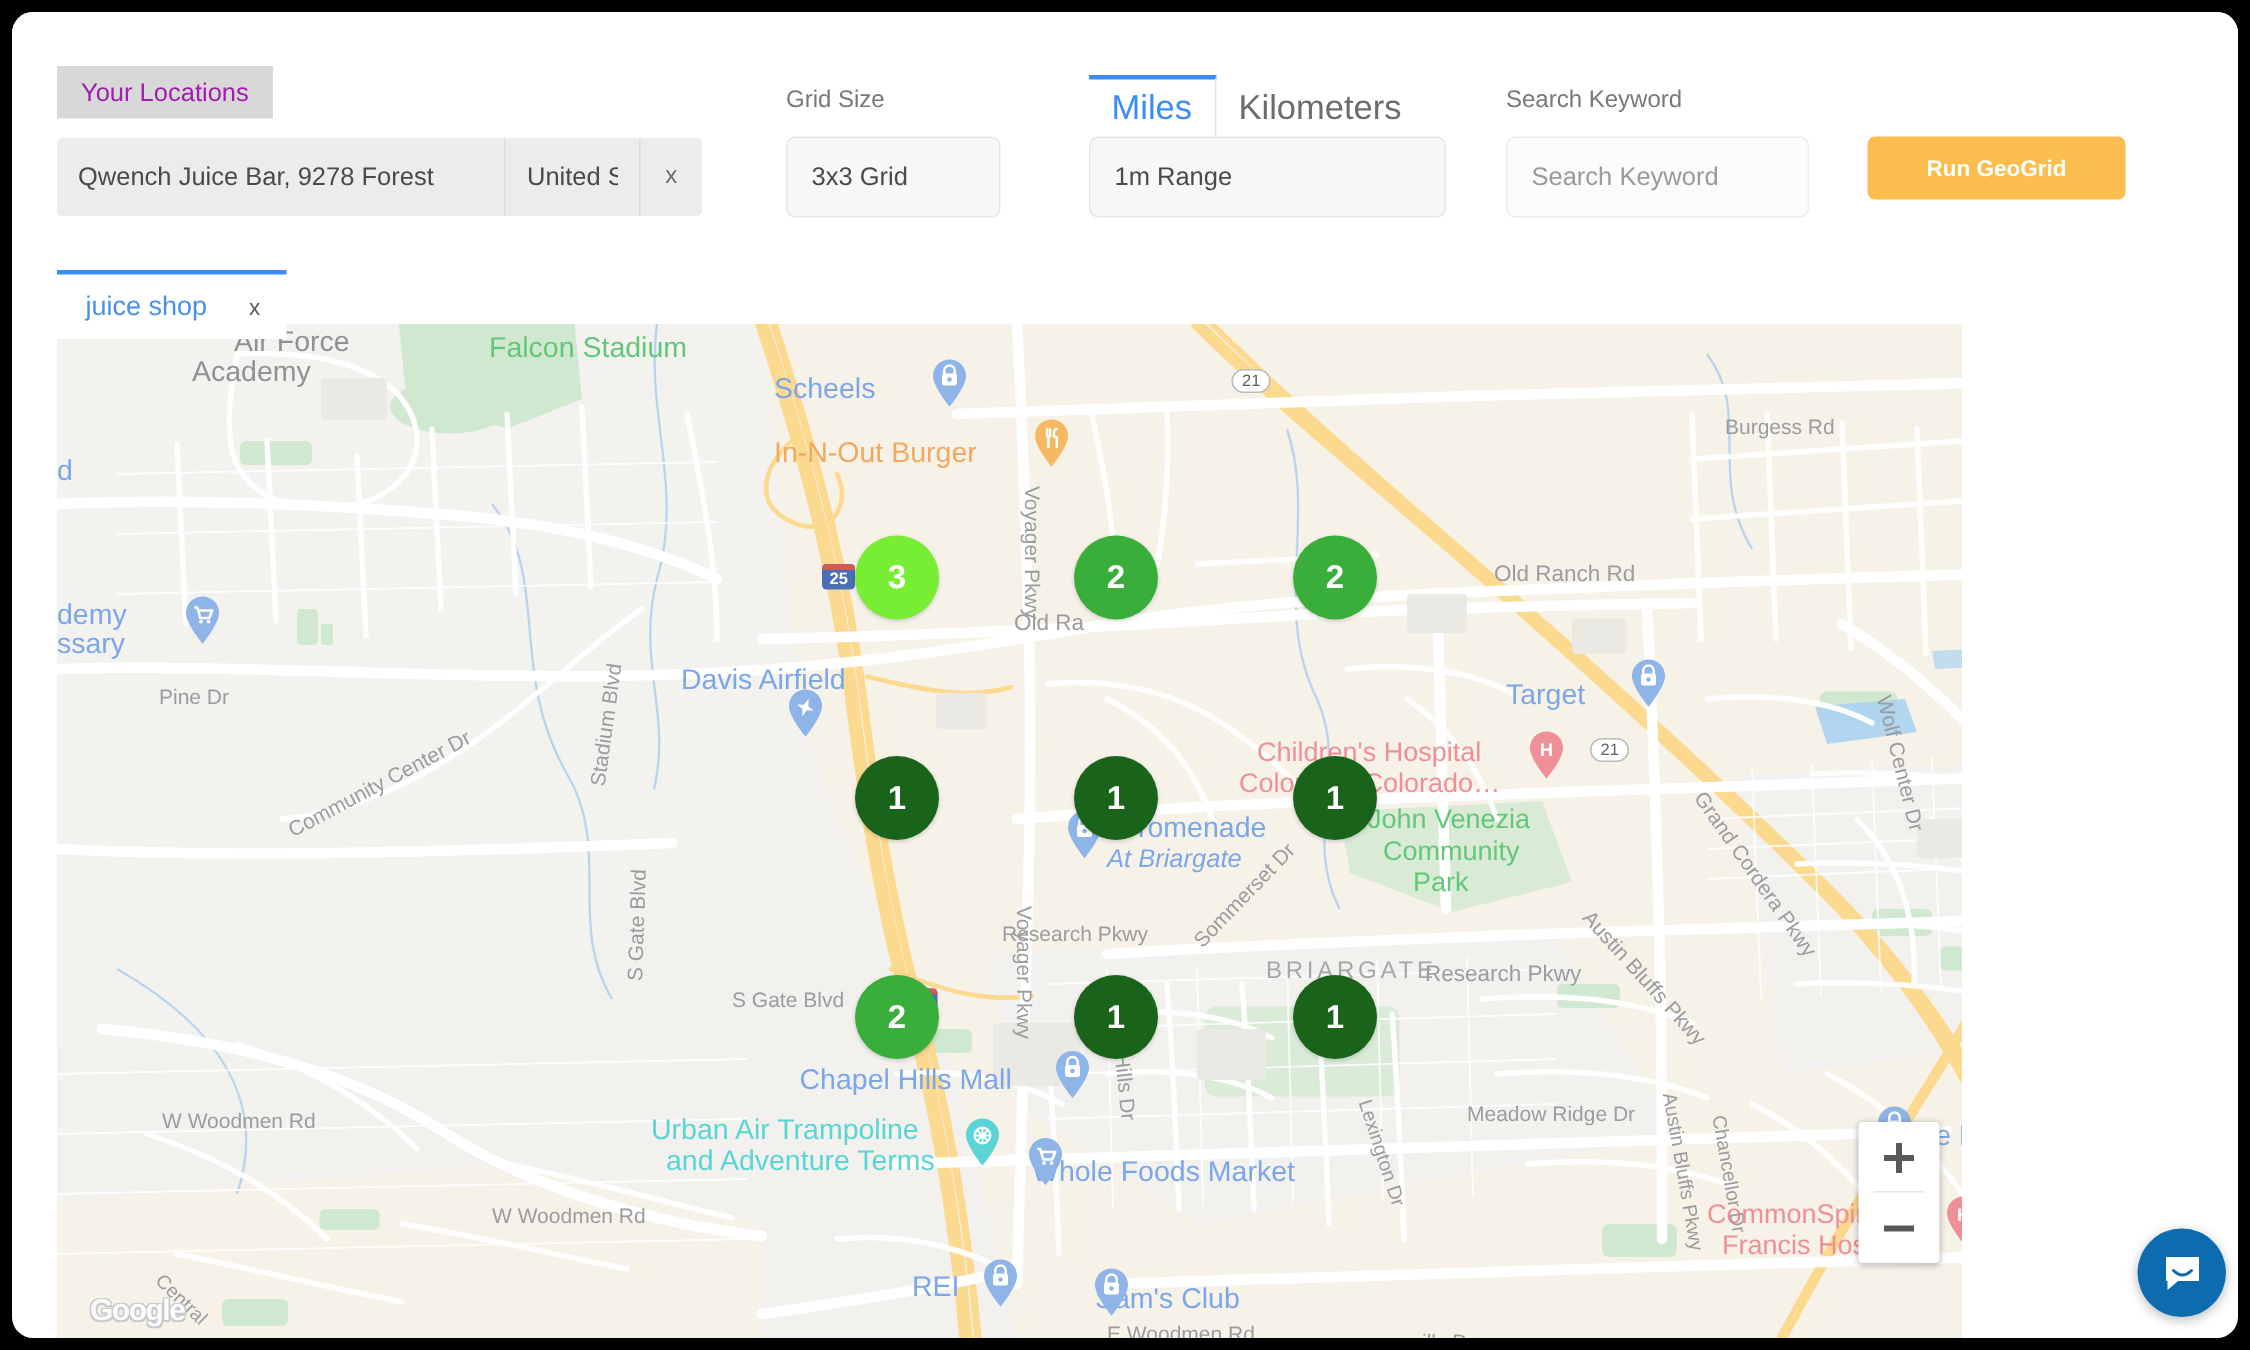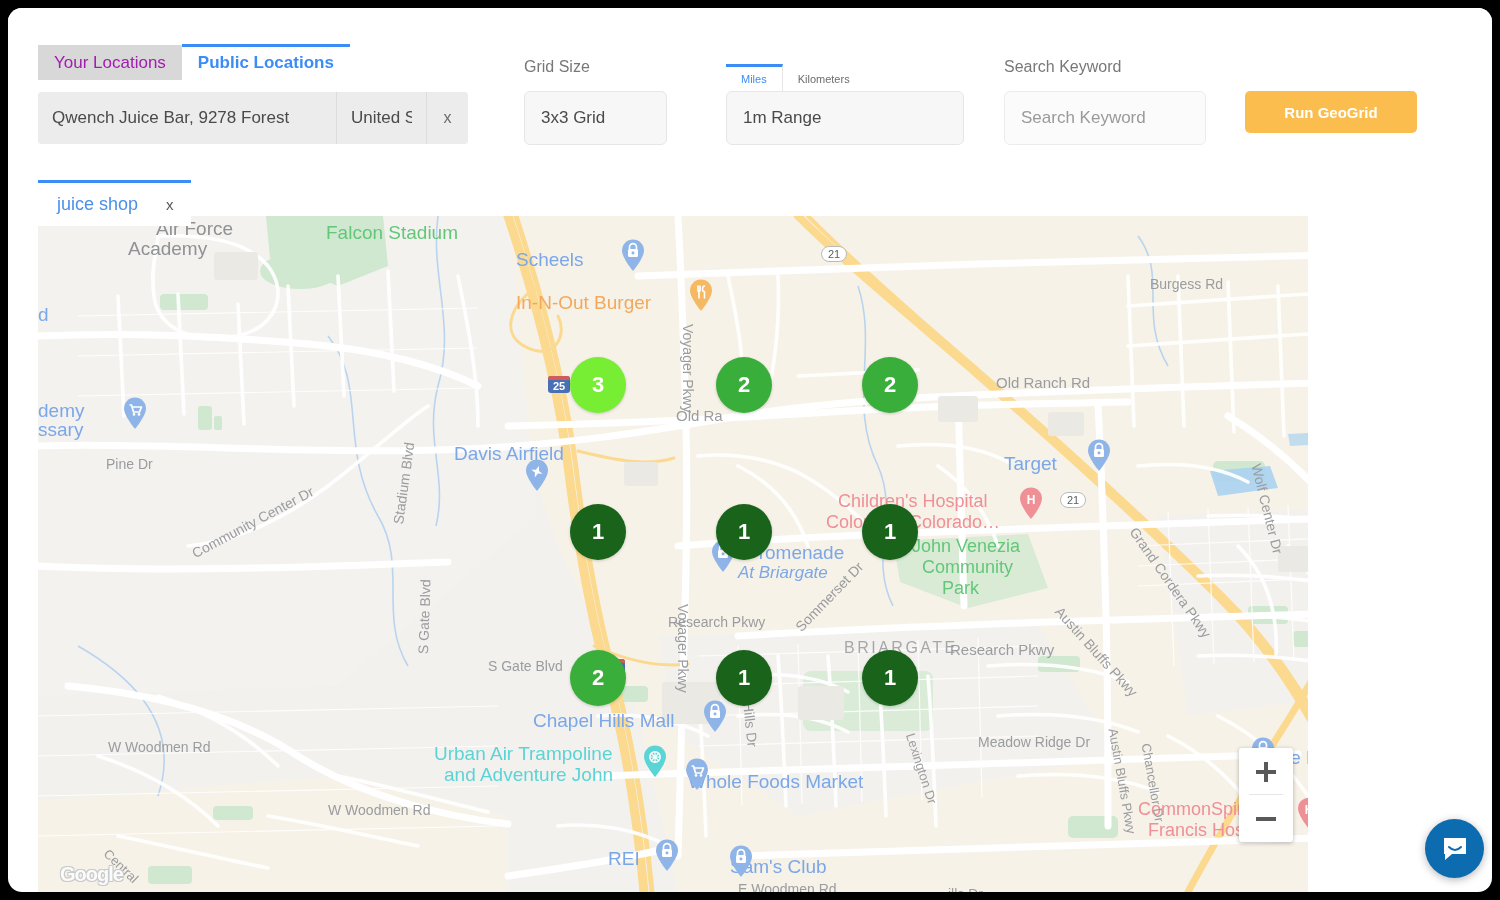--- a/index.html
+++ b/index.html
@@ -127,22 +127,22 @@
   #grid-box   { left: 516px; top: 83px; width: 143px; }
 
   
   .unit-tabs {
     position: absolute;
     left: 718px; top: 42px;
     display: flex;
     align-items: flex-end;
   }
   .unit-tab {
-    font-size: 11px;
-    padding: 24px 15px;
+    font-size: 23px;
+    padding: 9px 15px;
     line-height: 1;
     cursor: pointer;
     white-space: nowrap;
     color: #6d6d6d;
     background: transparent;
   }
   .unit-tab.active {
     color: #3b8cf6;
     background: #ffffff;
     border-top: 3px solid #3b8cf6;
@@ -366,23 +366,20 @@
 <body>
 
 <div id="frame">
   <div id="window">
 
     <div id="toolbar">
 
       <div class="loc-tabs">
         <div class="loc-tab inactive">
           <span>Your Locations</span>
-        </div>
-        <div class="loc-tab active">
-          <span>Public Locations</span>
         </div>
       </div>
 
       <div class="loc-fields">
         <input class="loc-field addr" type="text" value="Qwench Juice Bar, 9278 Forest" style="">
         <input class="loc-field country" type="text" value="United St" style="">
         <div class="loc-x">x</div>
       </div>
 
       <div class="ctl-label" id="grid-label">Grid Size</div>
@@ -589,21 +586,21 @@
           <div class="mlabel m-park" style="left: 884px; top: 341px; font-size: 18px;">Community</div>
           <div class="mlabel m-park" style="left: 904px; top: 362px; font-size: 18px;">Park</div>
           <div class="mlabel m-poi" style="left: 708px; top: 326px; font-size: 19px;">Promenade</div>
           <div class="mlabel m-poi" style="left: 700px; top: 347px; font-size: 17px; font-style: italic;">At Briargate</div>
           <div class="mlabel m-road" style="left: 630px; top: 398px; font-size: 14px;">Research Pkwy</div>
           <div class="mlabel m-hood" style="left: 806px; top: 423px; font-size: 16px;">BRIARGATE</div>
           <div class="mlabel m-road" style="left: 912px; top: 425px; font-size: 15px;">Research Pkwy</div>
           <div class="mlabel m-road" style="left: 450px; top: 442px; font-size: 14px;">S Gate Blvd</div>
           <div class="mlabel m-poi" style="left: 495px; top: 494px; font-size: 19px;">Chapel Hills Mall</div>
           <div class="mlabel m-sport" style="left: 396px; top: 527px; font-size: 19px;">Urban Air Trampoline</div>
-          <div class="mlabel m-sport" style="left: 406px; top: 548px; font-size: 19px;">and Adventure John</div>
+          <div class="mlabel m-sport" style="left: 406px; top: 548px; font-size: 19px;">and Adventure Terms</div>
           <div class="mlabel m-poi" style="left: 650px; top: 555px; font-size: 19px;">Whole Foods Market</div>
           <div class="mlabel m-road" style="left: 940px; top: 518px; font-size: 14px;">Meadow Ridge Dr</div>
           <div class="mlabel m-road" style="left: 70px; top: 523px; font-size: 14px;">W Woodmen Rd</div>
           <div class="mlabel m-road" style="left: 290px; top: 586px; font-size: 14px;">W Woodmen Rd</div>
           <div class="mlabel m-poi" style="left: 570px; top: 632px; font-size: 19px;">REI</div>
           <div class="mlabel m-poi" style="left: 692px; top: 640px; font-size: 19px;">Sam's Club</div>
           <div class="mlabel m-road" style="left: 700px; top: 665px; font-size: 14px;">E Woodmen Rd</div>
           <div class="mlabel m-med" style="left: 1100px; top: 583px; font-size: 18px;">CommonSpirit St.</div>
           <div class="mlabel m-med" style="left: 1110px; top: 604px; font-size: 18px;">Francis Hospital</div>
           <div class="mlabel m-poi" style="left: 1230px; top: 531px; font-size: 19px;">The Home De</div>

